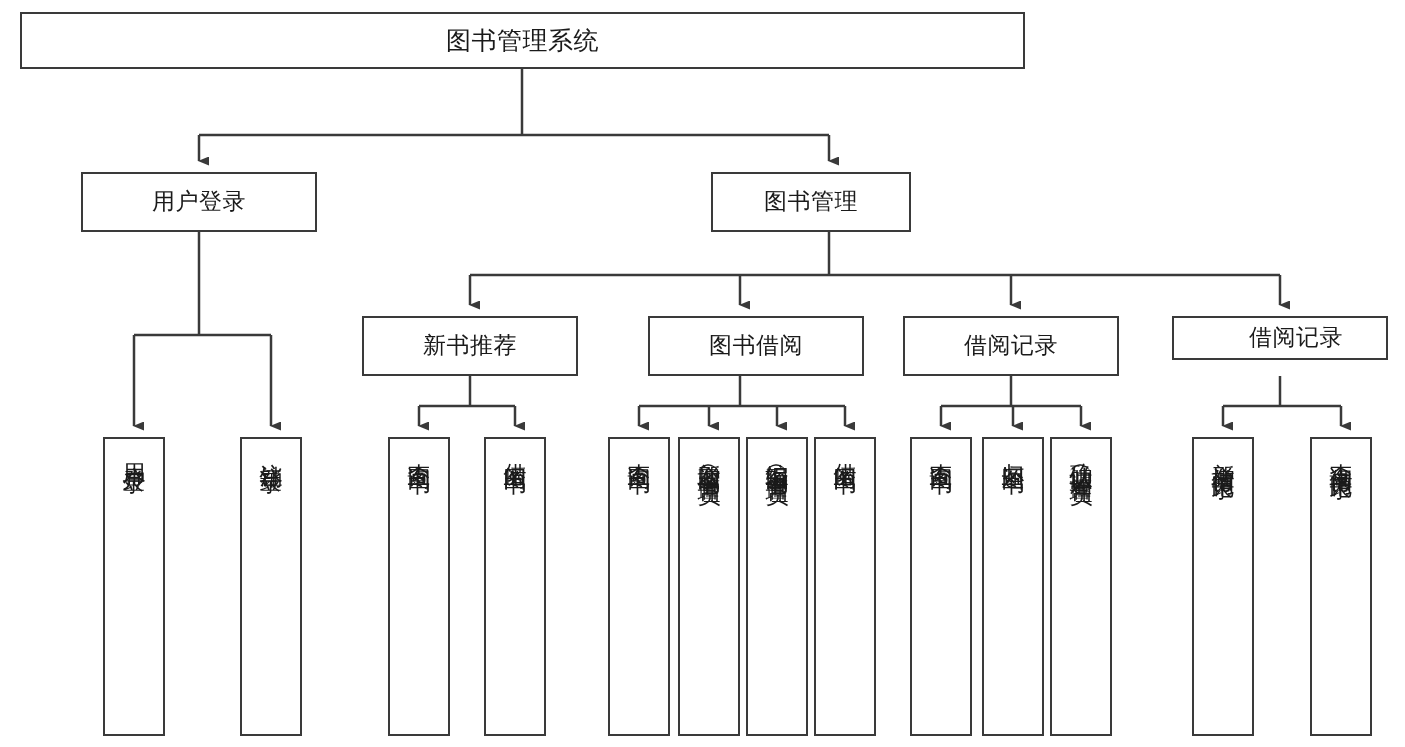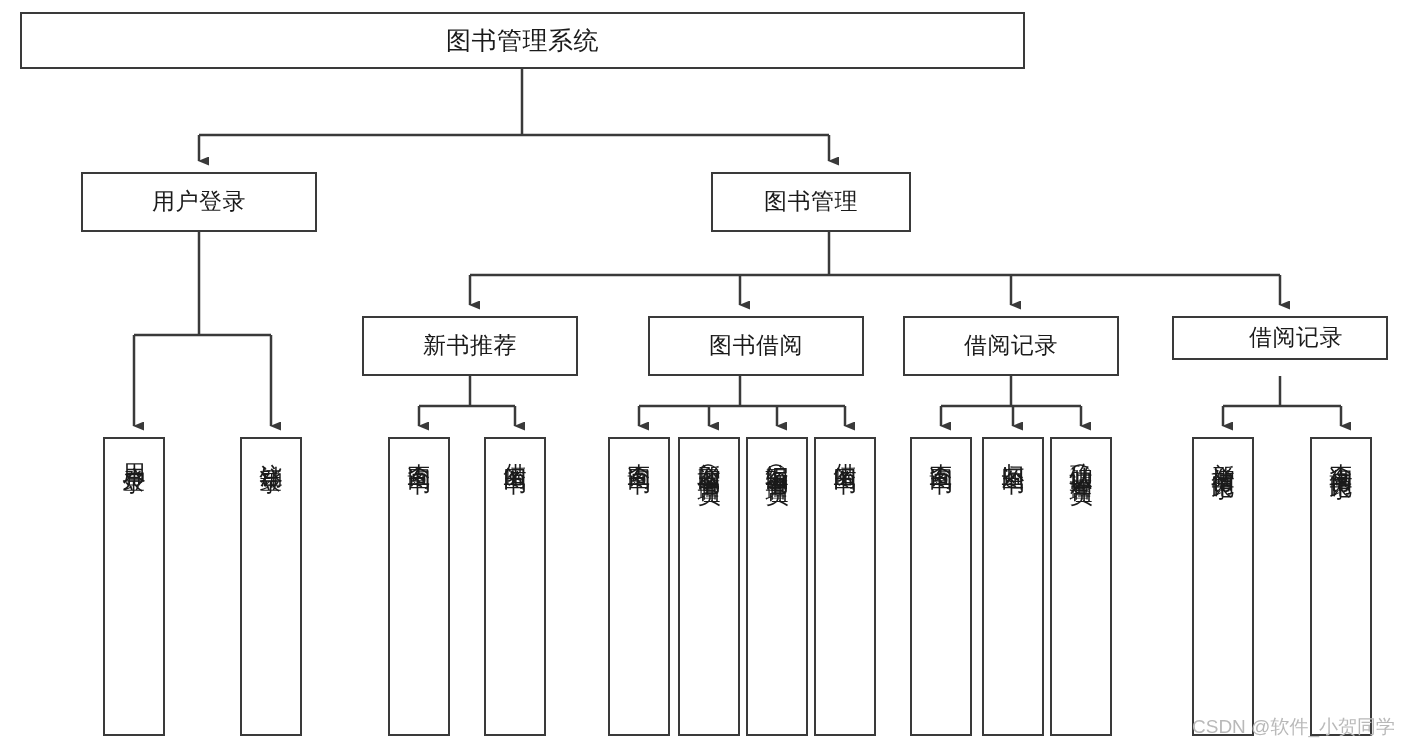--- a/index.html
+++ b/index.html
@@ -174,15 +174,14 @@
         <span class="node-label">确认归还（管理员）</span>
       </div>
       <div class="node level-3 vertical" style="left: 1192px; top: 437px; width: 62px; height: 299px;">
         <span class="node-label">新增借阅记录</span>
       </div>
       <div class="node level-3 vertical" style="left: 1310px; top: 437px; width: 62px; height: 299px;">
         <span class="node-label">查询借阅记录</span>
       </div>
     </div>
 
-  <div class="watermark" style="left: 1192px; top: 714px;">CSDN @软件_小贺同学</div>
 
 </div>
 
 </body></html>

